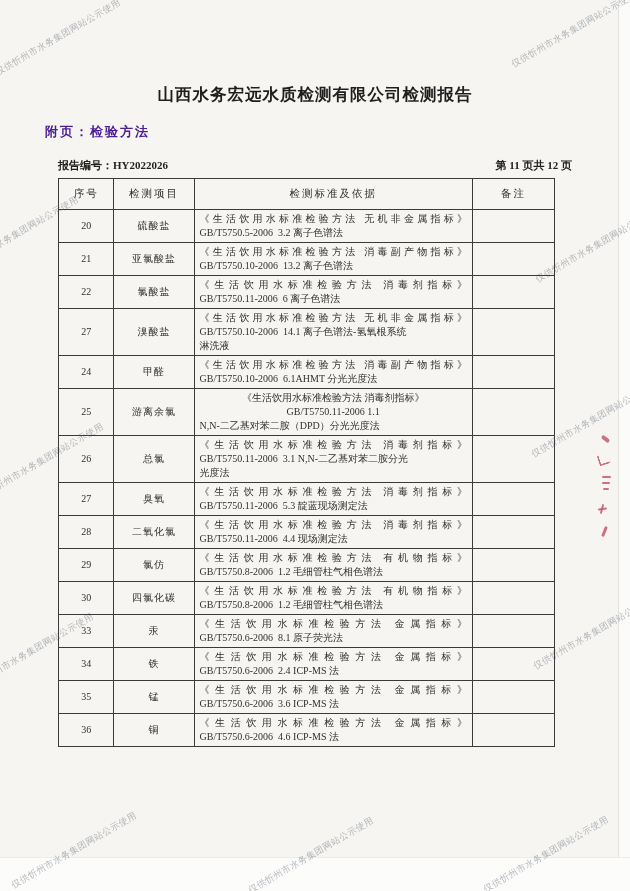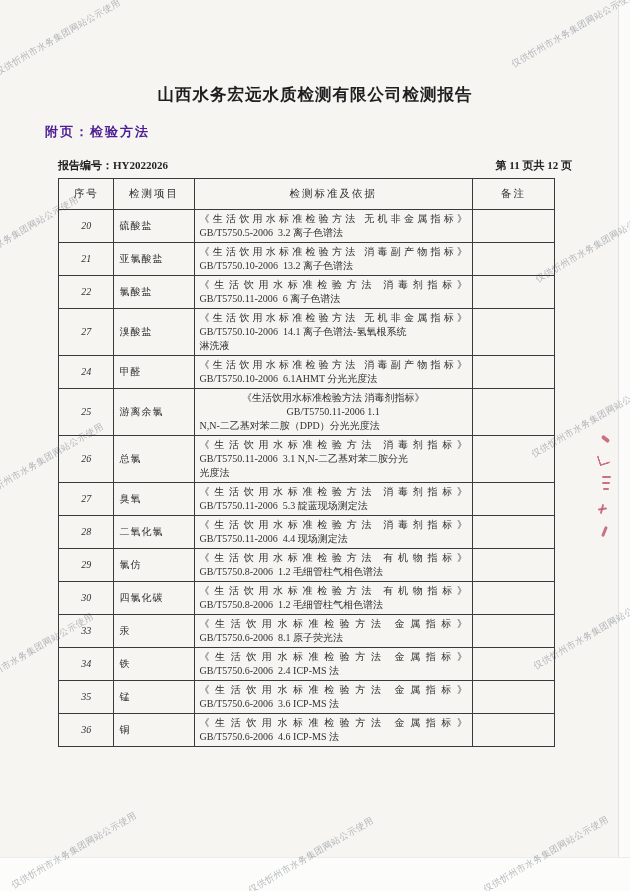--- a/index.html
+++ b/index.html
@@ -18,22 +18,22 @@
   .content{position:relative;z-index:2;}
   h1.title{margin:0;padding-top:84px;text-align:center;font-size:16.5px;font-weight:bold;
            letter-spacing:1px;color:#1e1e1e;}
   .subtitle{margin:17px 0 0 45px;font-size:13px;font-weight:bold;letter-spacing:2px;color:#4c1d95;}
   .meta-row{display:flex;justify-content:space-between;align-items:flex-end;
             width:514px;margin:17px 0 5px 58px;font-size:11px;font-weight:600;color:#222;gap:48px;}
   table.report{border-collapse:collapse;margin-left:58px;width:497px;
                font-size:10px;line-height:14px;color:#303030;padding-left:47px;}
   table.report th,table.report td{border:1px solid #3a3a3a;padding:2px 5px;vertical-align:middle;}
   table.report thead th{height:26px;text-align:center;font-weight:400;font-size:10.5px;letter-spacing:2px;}
-  td.no{width:46px;text-align:center;font-style:italic;}
-  td.item{width:72px;text-align:left;letter-spacing:1px;}
+  td.no{width:46px;text-align:center;}
+  td.item{width:72px;text-align:center;letter-spacing:1px;}
   td.std{width:278px;margin-left:35px;}
   td.remark{width:74px;}
   .ln{white-space:pre-wrap;}
   .ln.j{text-align:justify;text-align-last:justify;}
   .ln.c{text-align:center;}
   .ln.l{text-align:left;}
   
   .seal{position:absolute;left:594px;top:434px;width:26px;height:106px;z-index:3;}
   .seal span{position:absolute;display:block;background:#c4586e;opacity:.85;border-radius:2px;}
   .s1{left:7px;top:3px;width:9px;height:4px;transform:rotate(38deg);}

